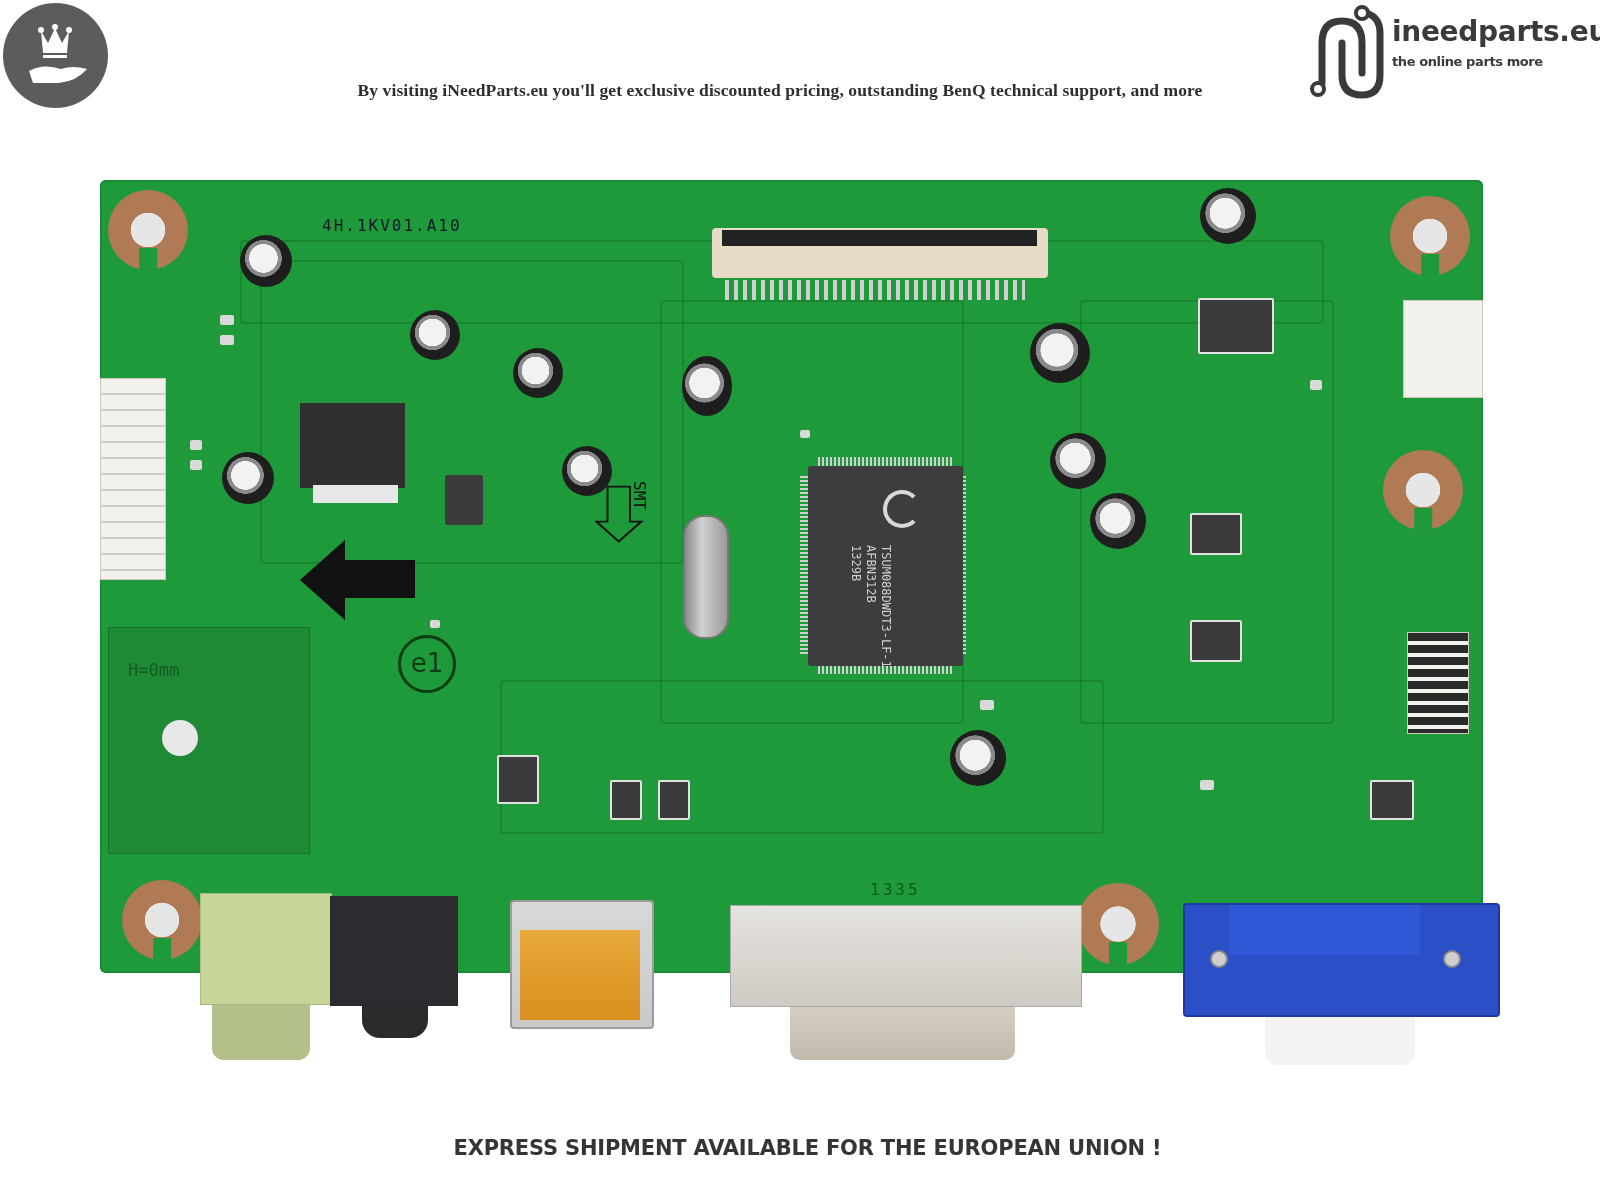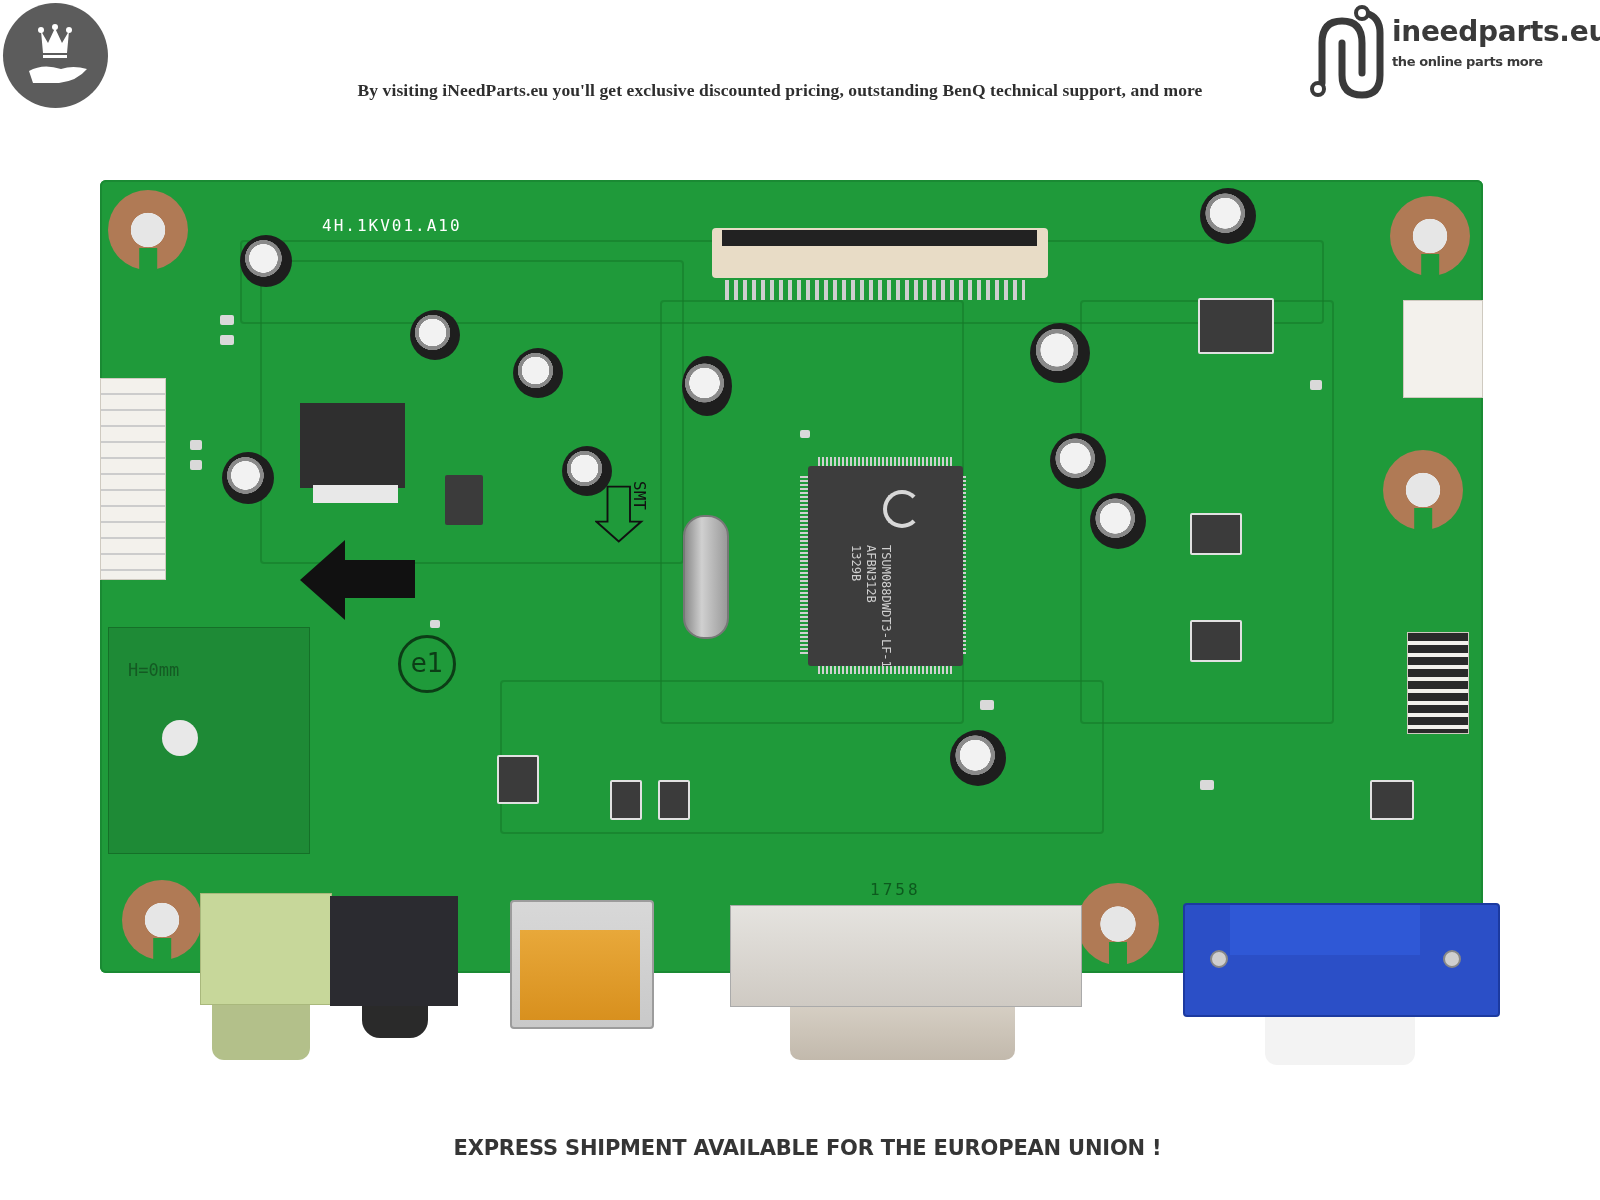--- a/index.html
+++ b/index.html
@@ -18,21 +18,21 @@
 
   
   .pcb { left:100px; top:180px; width:1383px; height:793px; background:#1f9a3a; border-radius:6px;
          box-shadow: inset 0 0 0 2px #1a8a33; overflow:hidden; }
   .trace { position:absolute; border:2px solid rgba(20,120,40,0.55); border-radius:4px; }
   .pad { position:absolute; background:#d9d9d9; border-radius:2px; }
   .smd { position:absolute; background:#3b3b3b; border:2px solid #e1e1e1; border-radius:2px; }
   .mount { position:absolute; border-radius:50%; background:radial-gradient(circle, #e6e6e6 0 30%, #b07a55 31% 100%); }
   .mount::after { content:""; position:absolute; left:50%; bottom:-2px; width:22%; height:30%; transform:translateX(-50%); background:#1f9a3a; }
   .cap { position:absolute; border-radius:50%; background:radial-gradient(circle at 45% 45%, #f2f2f2 0 35%, #8a8a8a 36% 45%, #1e1e1e 46% 100%); }
-  .silk { position:absolute; color:#ffffff; font-family:"DejaVu Sans Mono", monospace; font-size:14px; }
+  .silk { position:absolute; color:#0f172a; font-family:"DejaVu Sans Mono", monospace; font-size:14px; }
 
   .chip { left:808px; top:466px; width:155px; height:200px; background:#3d3d3d; border-radius:3px;
           box-shadow: 0 0 0 6px repeating-linear-gradient(#ccc 0 2px, transparent 2px 4px); }
   .chip-pins-top, .chip-pins-bottom { position:absolute; left:818px; width:135px; height:10px;
           background:repeating-linear-gradient(90deg,#d0d0d0 0 2px, transparent 2px 4px); }
   .chip-pins-left, .chip-pins-right { position:absolute; top:476px; width:10px; height:180px;
           background:repeating-linear-gradient(#d0d0d0 0 2px, transparent 2px 4px); }
   .chip-text { position:absolute; left:893px; top:545px; transform:rotate(90deg); transform-origin:left top; color:#cfcfcf; font-family:"DejaVu Sans Mono", monospace; font-size:12px; line-height:15px; white-space:pre; }
   .chip-logo { position:absolute; left:883px; top:490px; width:30px; height:30px; border-radius:50%; border:4px solid #d8d8d8; border-right-color:transparent; }
 
@@ -186,21 +186,21 @@
 <div class="abs audio-green-barrel"></div>
 <div class="abs audio-green"></div>
 <div class="abs audio-black-barrel"></div>
 <div class="abs audio-black"></div>
 
 <div class="abs hdmi"></div>
 <div class="abs hdmi-gold"></div>
 
 <div class="abs dvi-shell"></div>
 <div class="abs dvi"></div>
-<div class="abs" style="left:870px;top:880px;font-family:'DejaVu Sans Mono',monospace;font-size:16px;color:#0d5a1e;letter-spacing:3px;">1758</div>
+<div class="abs" style="left:870px;top:880px;font-family:'DejaVu Sans Mono',monospace;font-size:16px;color:#0d5a1e;letter-spacing:3px;">1335</div>
 
 <div class="abs vga-shell"></div>
 <div class="abs vga"></div>
 <div class="abs vga-top"></div>
 <div class="screw" style="left:1210px;top:950px;"></div>
 <div class="screw" style="left:1443px;top:950px;"></div>
 
 <div class="abs footer">EXPRESS SHIPMENT AVAILABLE FOR THE EUROPEAN UNION !</div>
 
 </body></html>

